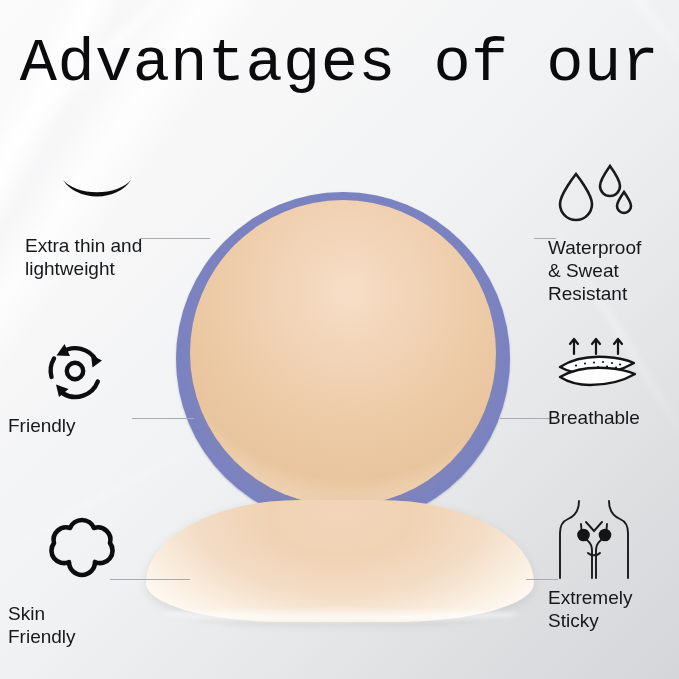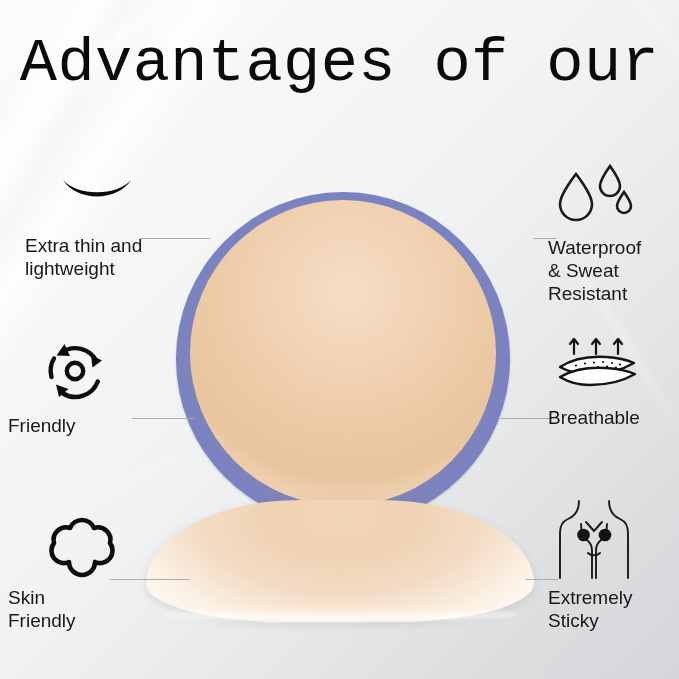--- a/index.html
+++ b/index.html
@@ -197,21 +197,21 @@
       <svg width="80" height="58" viewBox="0 0 80 58" aria-hidden="true">
         <path d="M28 10
                  A13 13 0 0 1 52 10
                  A12.5 12.5 0 0 1 68 25
                  A12.5 12.5 0 0 1 53 44
                  A13 13 0 0 1 27 44
                  A12.5 12.5 0 0 1 12 25
                  A12.5 12.5 0 0 1 28 10 Z" fill="none" stroke="#0d0d0f" stroke-width="4.6" stroke-linejoin="round"></path>
       </svg>
     </span>
-    <span class="label" style="display:block; margin-top:10px;">Skin
+    <span class="label" style="display:block; margin-top:26px;">Skin
 Friendly</span>
   </div>
 
   <div class="feature f-right" style="left:548px; top:164px; width:128px;">
     <span class="icon">
       <svg width="92" height="62" viewBox="0 0 92 62" aria-hidden="true">
         <g fill="none" stroke="#1a1a1c" stroke-width="2.6">
           <path d="M28 10 C28 10 12 30 12 40 A16 16 0 0 0 44 40 C44 30 28 10 28 10 Z"></path>
           <path d="M62 2 C62 2 52 16 52 22 A10 10 0 0 0 72 22 C72 16 62 2 62 2 Z"></path>
           <path d="M76 28 C76 28 69 38 69 42 A7 7 0 0 0 83 42 C83 38 76 28 76 28 Z"></path>

